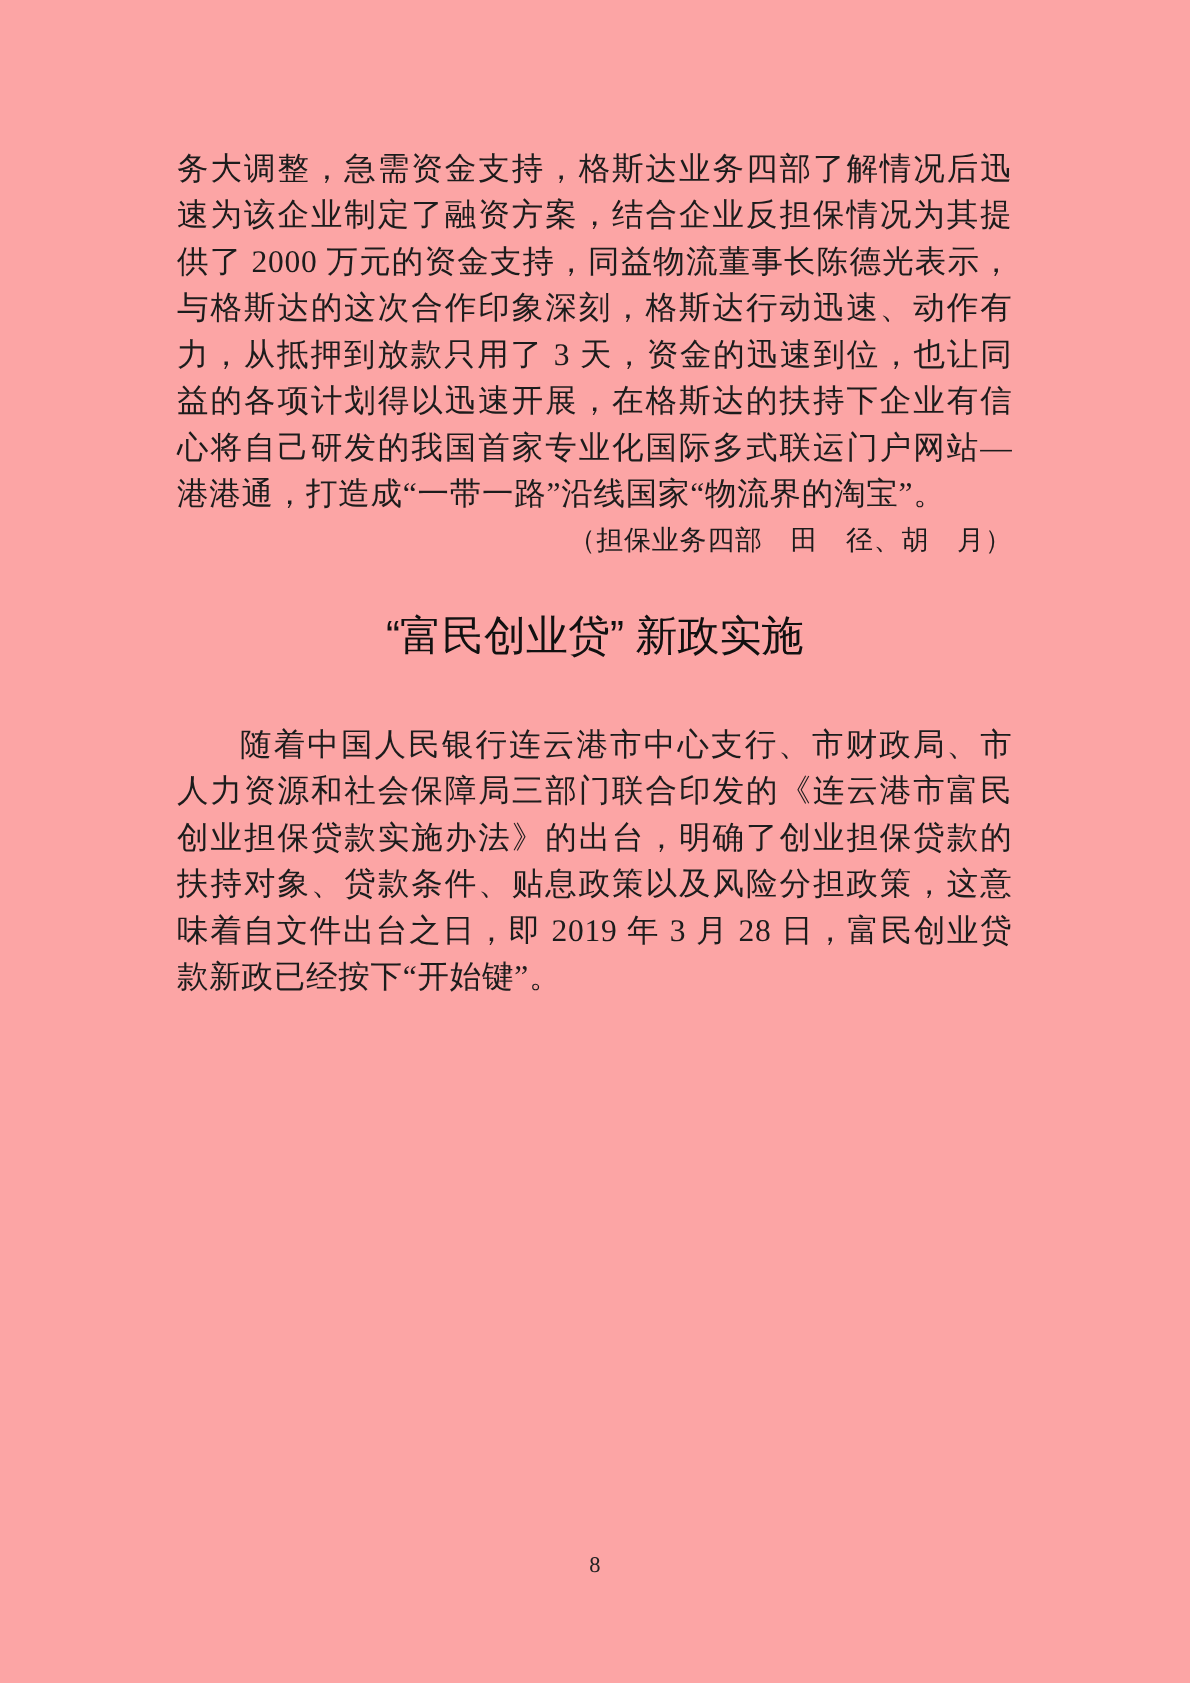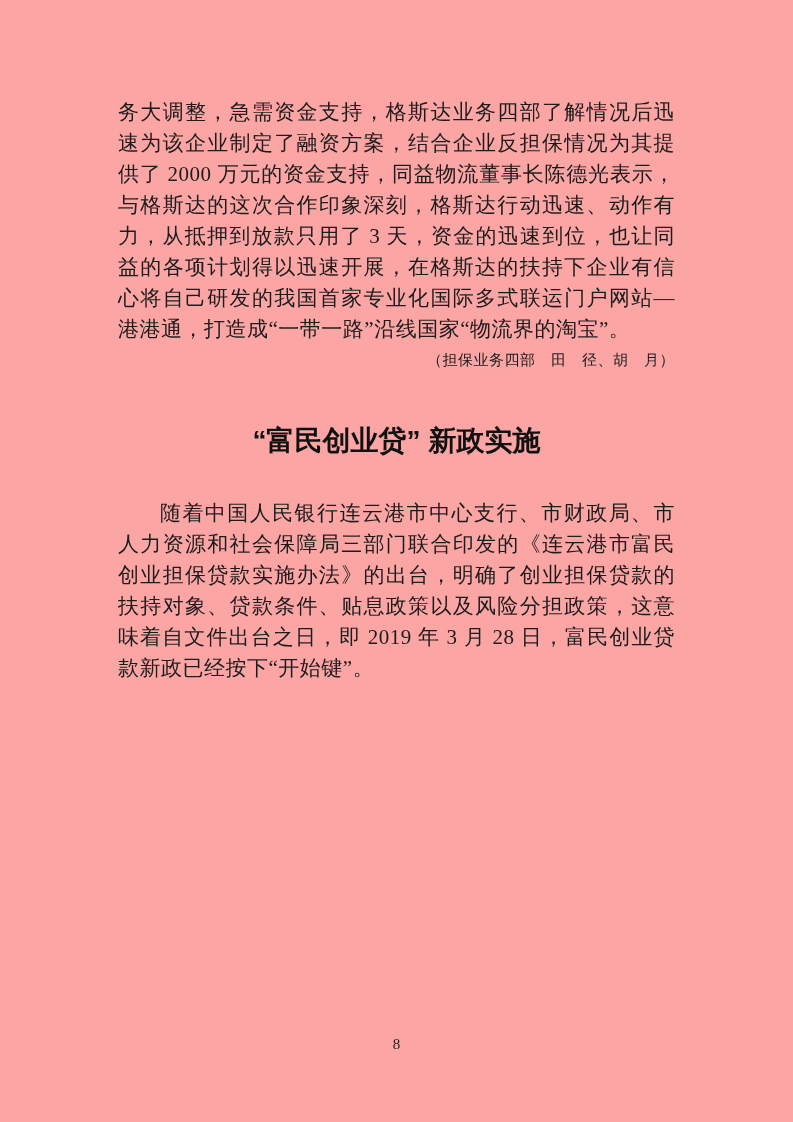--- a/index.html
+++ b/index.html
@@ -29,29 +29,29 @@
     text-align: justify;
     text-justify: inter-ideograph;
     letter-spacing: 0.5px;
     word-break: break-all;
   }
   .para.indent {
     text-indent: 2em;
   }
   .attribution {
     margin: 0;
-    font-size: 15px;
+    font-size: 18px;
     line-height: 31px;
     text-align: right;
     letter-spacing: 0.5px;
   }
   .article-title {
-    margin: 48px 0 40px 0;
+    margin: 31px 0 40px 0;
     font-family: "Liberation Sans", "DejaVu Sans", sans-serif;
-    font-weight: bold;
+    font-weight: normal;
     font-size: 28px;
     line-height: 1.2;
     text-align: center;
     color: #111111;
   }
   .page-number {
     position: absolute;
     top: 1036px;
     left: 0;
     width: 100%;

